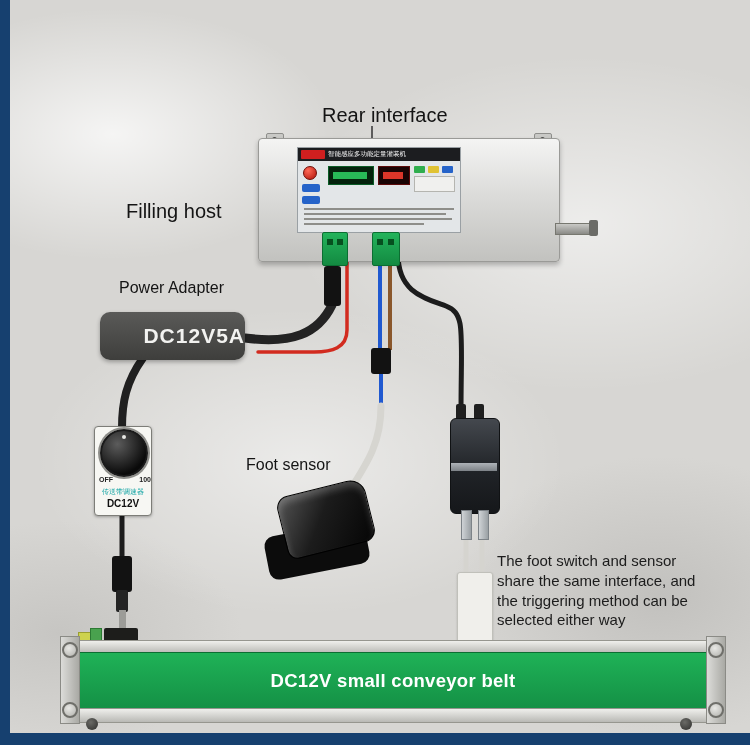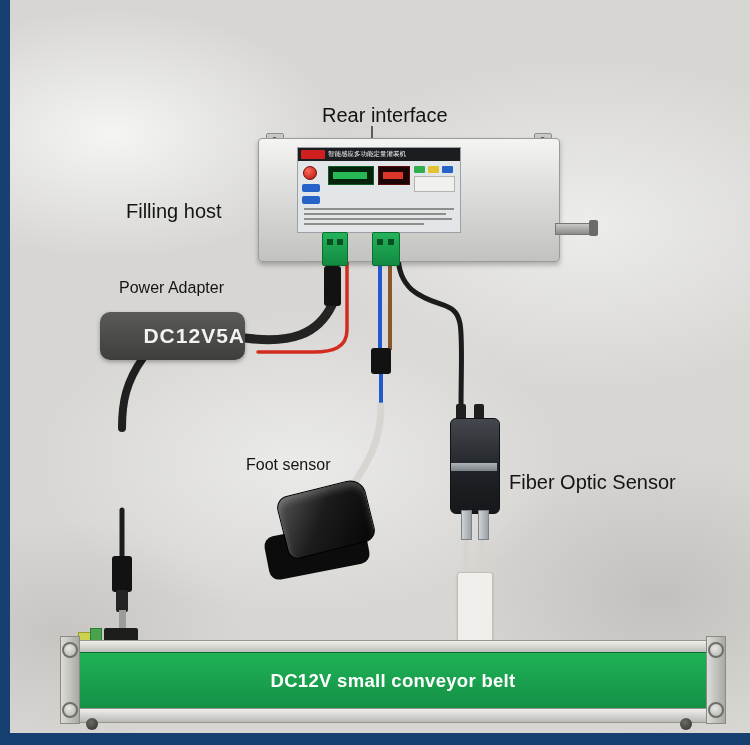--- a/index.html
+++ b/index.html
@@ -139,20 +139,31 @@
   </div>
 
   <div class="abs comp plugblk" style="left:324px;top:266px;width:17px;height:40px;"></div>
 
   <div class="abs comp plugblk" style="left:371px;top:348px;width:20px;height:26px;"></div>
 
   <div class="abs comp adapter" style="left:100px;top:312px;width:145px;height:48px;">
     <span>DC12V5A</span>
   </div>
 
+  <div class="abs comp regface" style="left:94px;top:426px;width:56px;height:88px;">
+    <div class="abs knob" style="left:5px;top:2px;width:44px;height:44px;">
+      <div class="abs knobdot" style="left:20px;top:4px;"></div>
+    </div>
+    <div class="abs regrow" style="left:2px;top:49px;width:52px;padding:0 2px;">
+      <span>OFF</span>
+      <span>100</span>
+    </div>
+    <div class="abs regcn" style="left:0;top:60px;width:56px;">传送带调速器</div>
+    <div class="abs regdc" style="left:0;top:71px;width:56px;">DC12V</div>
+  </div>
 
   <div class="abs comp plugblk" style="left:112px;top:556px;width:20px;height:36px;"></div>
   <div class="abs comp" style="left:116px;top:590px;width:12px;height:22px;background:#242424;border-radius:2px;"></div>
   <div class="abs comp" style="left:119px;top:610px;width:7px;height:18px;background:#9c9c98;"></div>
   <div class="abs comp" style="left:104px;top:628px;width:34px;height:16px;background:#1d1d1b;border-radius:2px;"></div>
   <div class="abs comp" style="left:78px;top:632px;width:12px;height:11px;background:#cdd24e;border:1px solid #9a9e2f;"></div>
   <div class="abs comp" style="left:90px;top:628px;width:10px;height:13px;background:#49a24e;border:1px solid #2c7a33;"></div>
 
   <div class="abs comp fs-base" style="left:266px;top:528px;width:102px;height:44px;"></div>
   <div class="abs comp fs-pedal" style="left:281px;top:487px;width:88px;height:62px;"></div>
@@ -177,16 +188,16 @@
   <div class="abs comp roller" style="left:62px;top:702px;width:12px;height:12px;"></div>
   <div class="abs comp roller" style="left:708px;top:642px;width:12px;height:12px;"></div>
   <div class="abs comp roller" style="left:708px;top:702px;width:12px;height:12px;"></div>
   <div class="abs comp wheel" style="left:86px;top:718px;width:12px;height:12px;"></div>
   <div class="abs comp wheel" style="left:680px;top:718px;width:12px;height:12px;"></div>
 
   <div class="abs label" style="left:322px;top:104px;">Rear interface</div>
   <div class="abs label" style="left:126px;top:200px;">Filling host</div>
   <div class="abs label" style="left:119px;top:279px;font-size:16px;">Power Adapter</div>
   <div class="abs label" style="left:246px;top:456px;font-size:16px;">Foot sensor</div>
-  <div class="abs label" style="left:509px;top:471px;">Fiber Optic Sensor</div>
-
+
+  <div class="abs note" style="left:497px;top:551px;width:212px;font-size:15px;">The foot switch and sensor share the same interface, and the triggering method can be selected either way</div>
 
 </div>
 
 </body></html>

